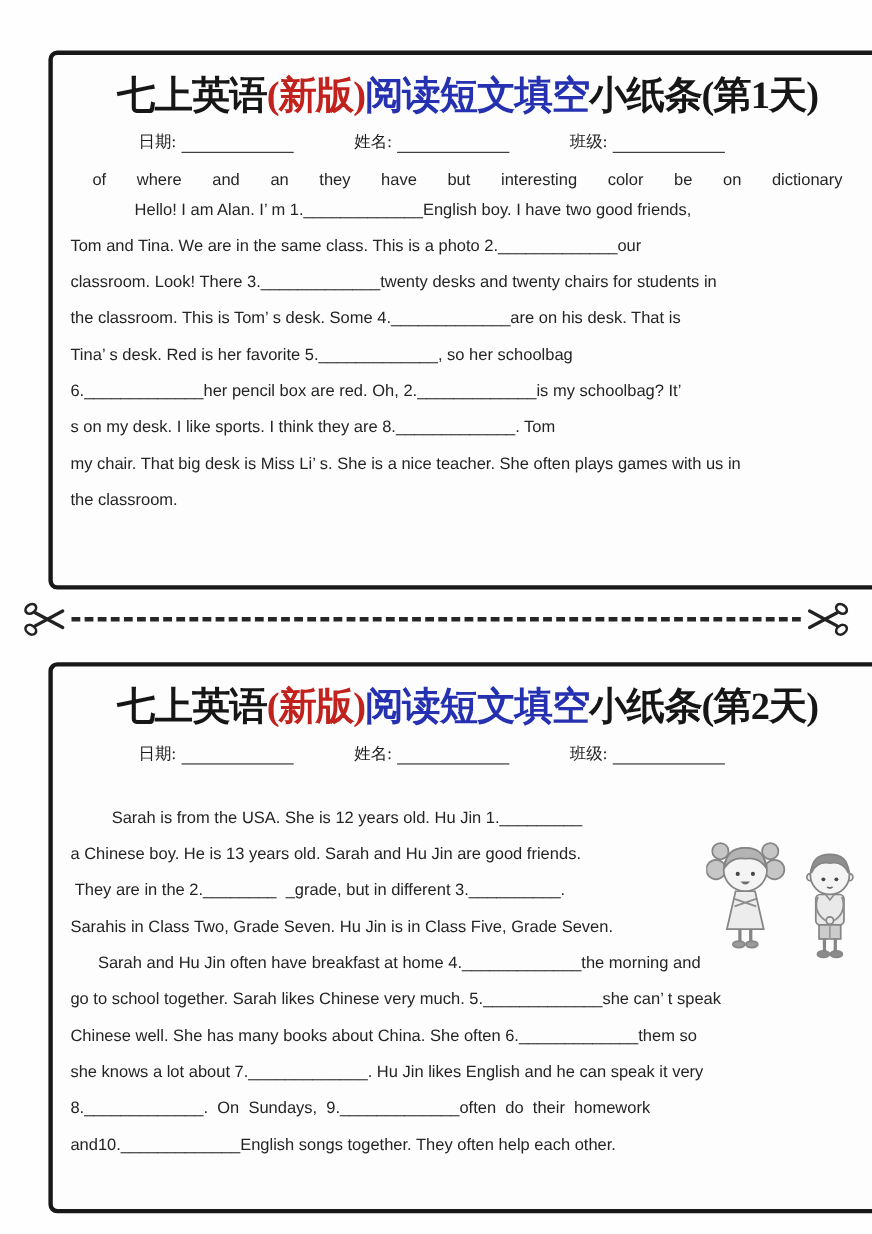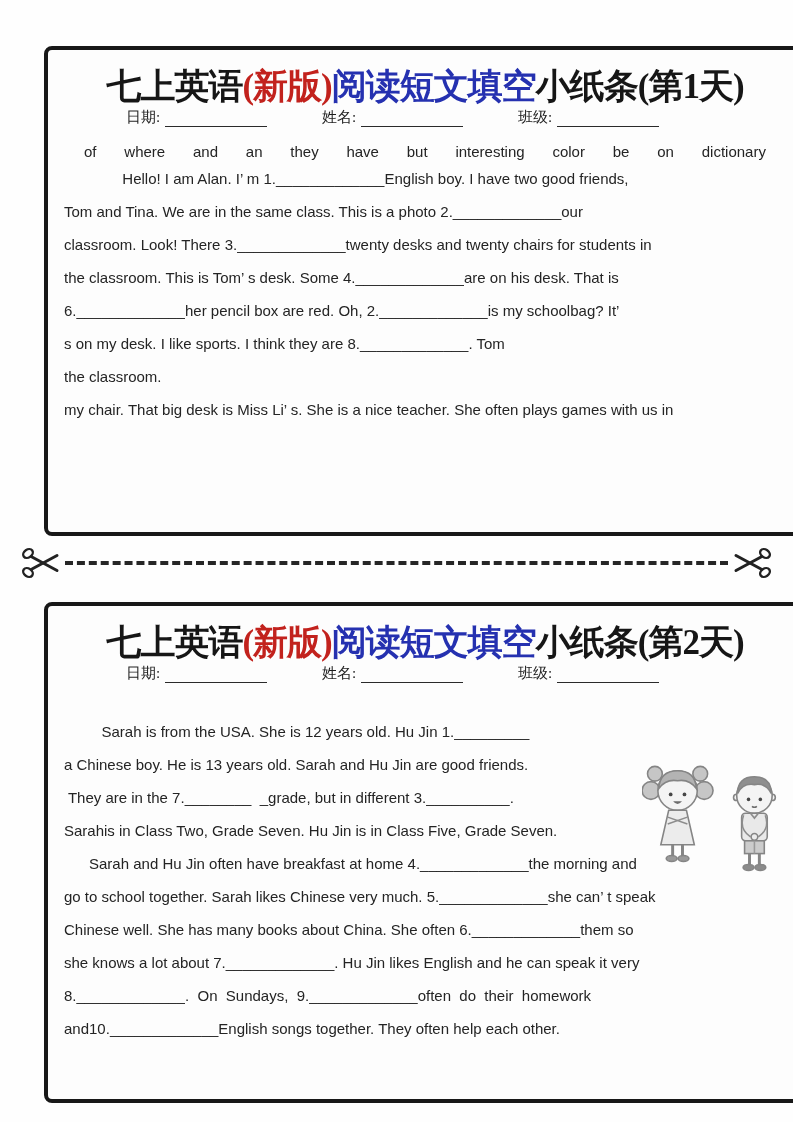--- a/index.html
+++ b/index.html
@@ -18,21 +18,21 @@
   #card1{top:46px;height:490px;}
   #card2{top:602px;height:501px;}
   .title{
     margin:6px 0 0 0;text-align:center;
     font-family:"Liberation Serif", serif;font-weight:700;
     font-size:35px;line-height:1.2;letter-spacing:-1px;white-space:nowrap;
   }
   .t-black{color:#161616;}
   .t-red{color:#c2221d;}
   .t-blue{color:#2531b0;}
-  .fields{display:flex;padding-left:62px;}
+  .fields{display:flex;margin-top:12px;padding-left:62px;}
   .field{width:196px;display:flex;align-items:flex-end;
          font-family:"Liberation Serif", serif;font-size:15px;color:#1c1c1c;}
   .f-line{width:102px;border-bottom:1.5px solid #2a2a2a;height:15px;margin-left:5px;}
   .wordbank{display:flex;justify-content:space-between;margin:16px 20px 0 20px;
             font-size:15px;color:#242424;}
   .passage{margin-top:2px;font-size:15px;line-height:33px;color:#242424;}
   #card2 .passage{margin-top:32px;}
   .p-line{white-space:pre;}
   .divider{position:absolute;left:20px;top:544px;width:753px;height:38px;
            display:flex;align-items:center;}
@@ -78,24 +78,25 @@
         <span class="wb-word">be</span>
         <span class="wb-word">on</span>
         <span class="wb-word">dictionary</span>
       </div>
 
     <div class="passage">
         <div class="p-line">              Hello! I am Alan. I’ m 1._____________English boy. I have two good friends,</div>
         <div class="p-line">Tom and Tina. We are in the same class. This is a photo 2._____________our</div>
         <div class="p-line">classroom. Look! There 3._____________twenty desks and twenty chairs for students in</div>
         <div class="p-line">the classroom. This is Tom’ s desk. Some 4._____________are on his desk. That is</div>
+        <div class="p-line">Tina’ s desk. Red is her favorite 5._____________, so her schoolbag</div>
         <div class="p-line">6._____________her pencil box are red. Oh, 2._____________is my schoolbag? It’</div>
         <div class="p-line">s on my desk. I like sports. I think they are 8._____________. Tom</div>
+        <div class="p-line">my chair. That big desk is Miss Li’ s. She is a nice teacher. She often plays games with us in</div>
         <div class="p-line">the classroom.</div>
-        <div class="p-line">my chair. That big desk is Miss Li’ s. She is a nice teacher. She often plays games with us in</div>
       </div>
   </section>
 
   <div class="divider">
     <span class="scissors left">
       <svg width="42" height="36" viewBox="0 0 42 36" fill="none" xmlns="http://www.w3.org/2000/svg">
         <g stroke="#222222" stroke-linecap="round" fill="none">
           <ellipse cx="8" cy="8.5" rx="5.2" ry="3.9" stroke-width="2.4" transform="rotate(-35 8 8.5)"></ellipse>
           <ellipse cx="8" cy="27.5" rx="5.2" ry="3.9" stroke-width="2.4" transform="rotate(35 8 27.5)"></ellipse>
           <path d="M12 12 L37 25.5" stroke-width="3"></path>
@@ -130,21 +131,21 @@
         </span>
         <span class="field">
           <span class="f-label">班级:</span>
           <span class="f-line"></span>
         </span>
       </div>
 
     <div class="passage">
         <div class="p-line">         Sarah is from the USA. She is 12 years old. Hu Jin 1._________</div>
         <div class="p-line">a Chinese boy. He is 13 years old. Sarah and Hu Jin are good friends.</div>
-        <div class="p-line"> They are in the 7.________  _grade, but in different 3.__________.</div>
+        <div class="p-line"> They are in the 2.________  _grade, but in different 3.__________.</div>
         <div class="p-line">Sarahis in Class Two, Grade Seven. Hu Jin is in Class Five, Grade Seven.</div>
         <div class="p-line">      Sarah and Hu Jin often have breakfast at home 4._____________the morning and</div>
         <div class="p-line">go to school together. Sarah likes Chinese very much. 5._____________she can’ t speak</div>
         <div class="p-line">Chinese well. She has many books about China. She often 6._____________them so</div>
         <div class="p-line">she knows a lot about 7._____________. Hu Jin likes English and he can speak it very</div>
         <div class="p-line">8._____________.  On  Sundays,  9._____________often  do  their  homework</div>
         <div class="p-line">and10._____________English songs together. They often help each other.</div>
       </div>
 
     <span class="kids">

